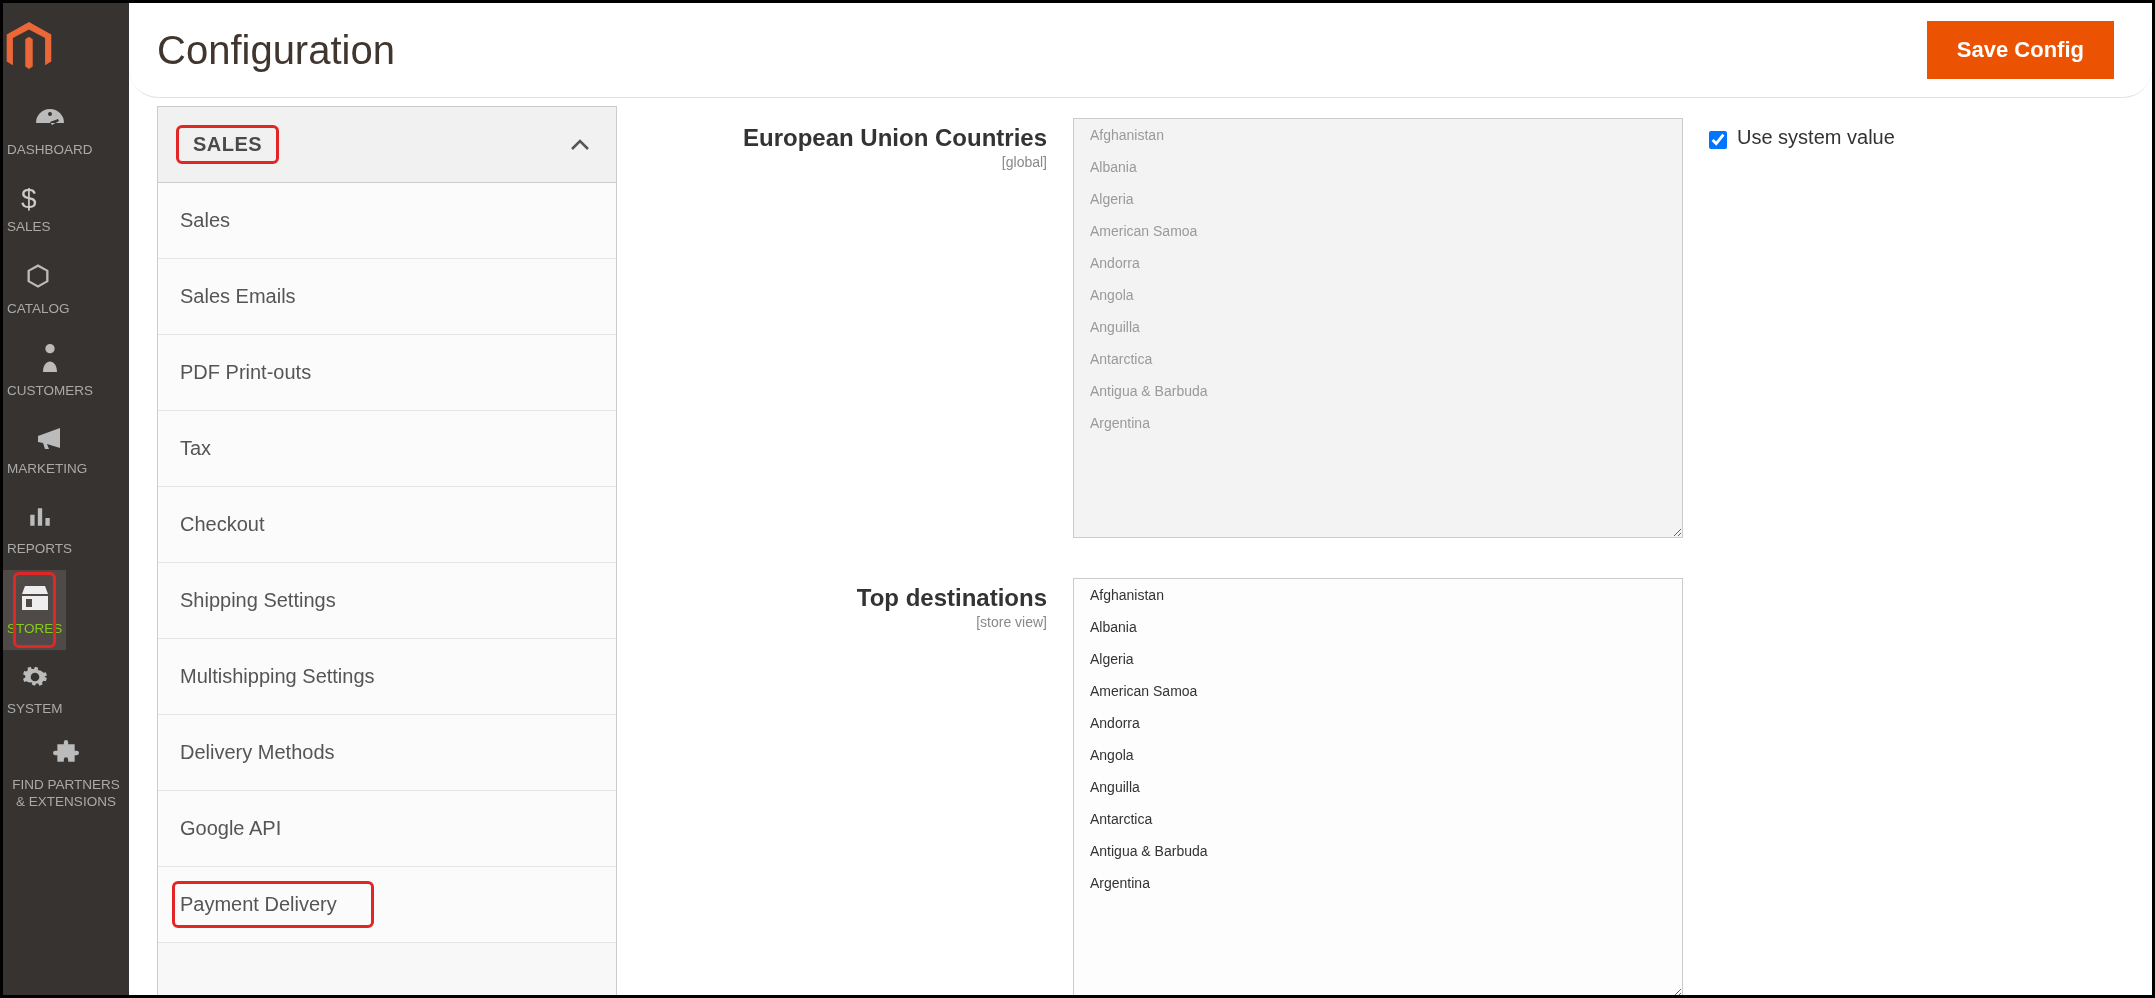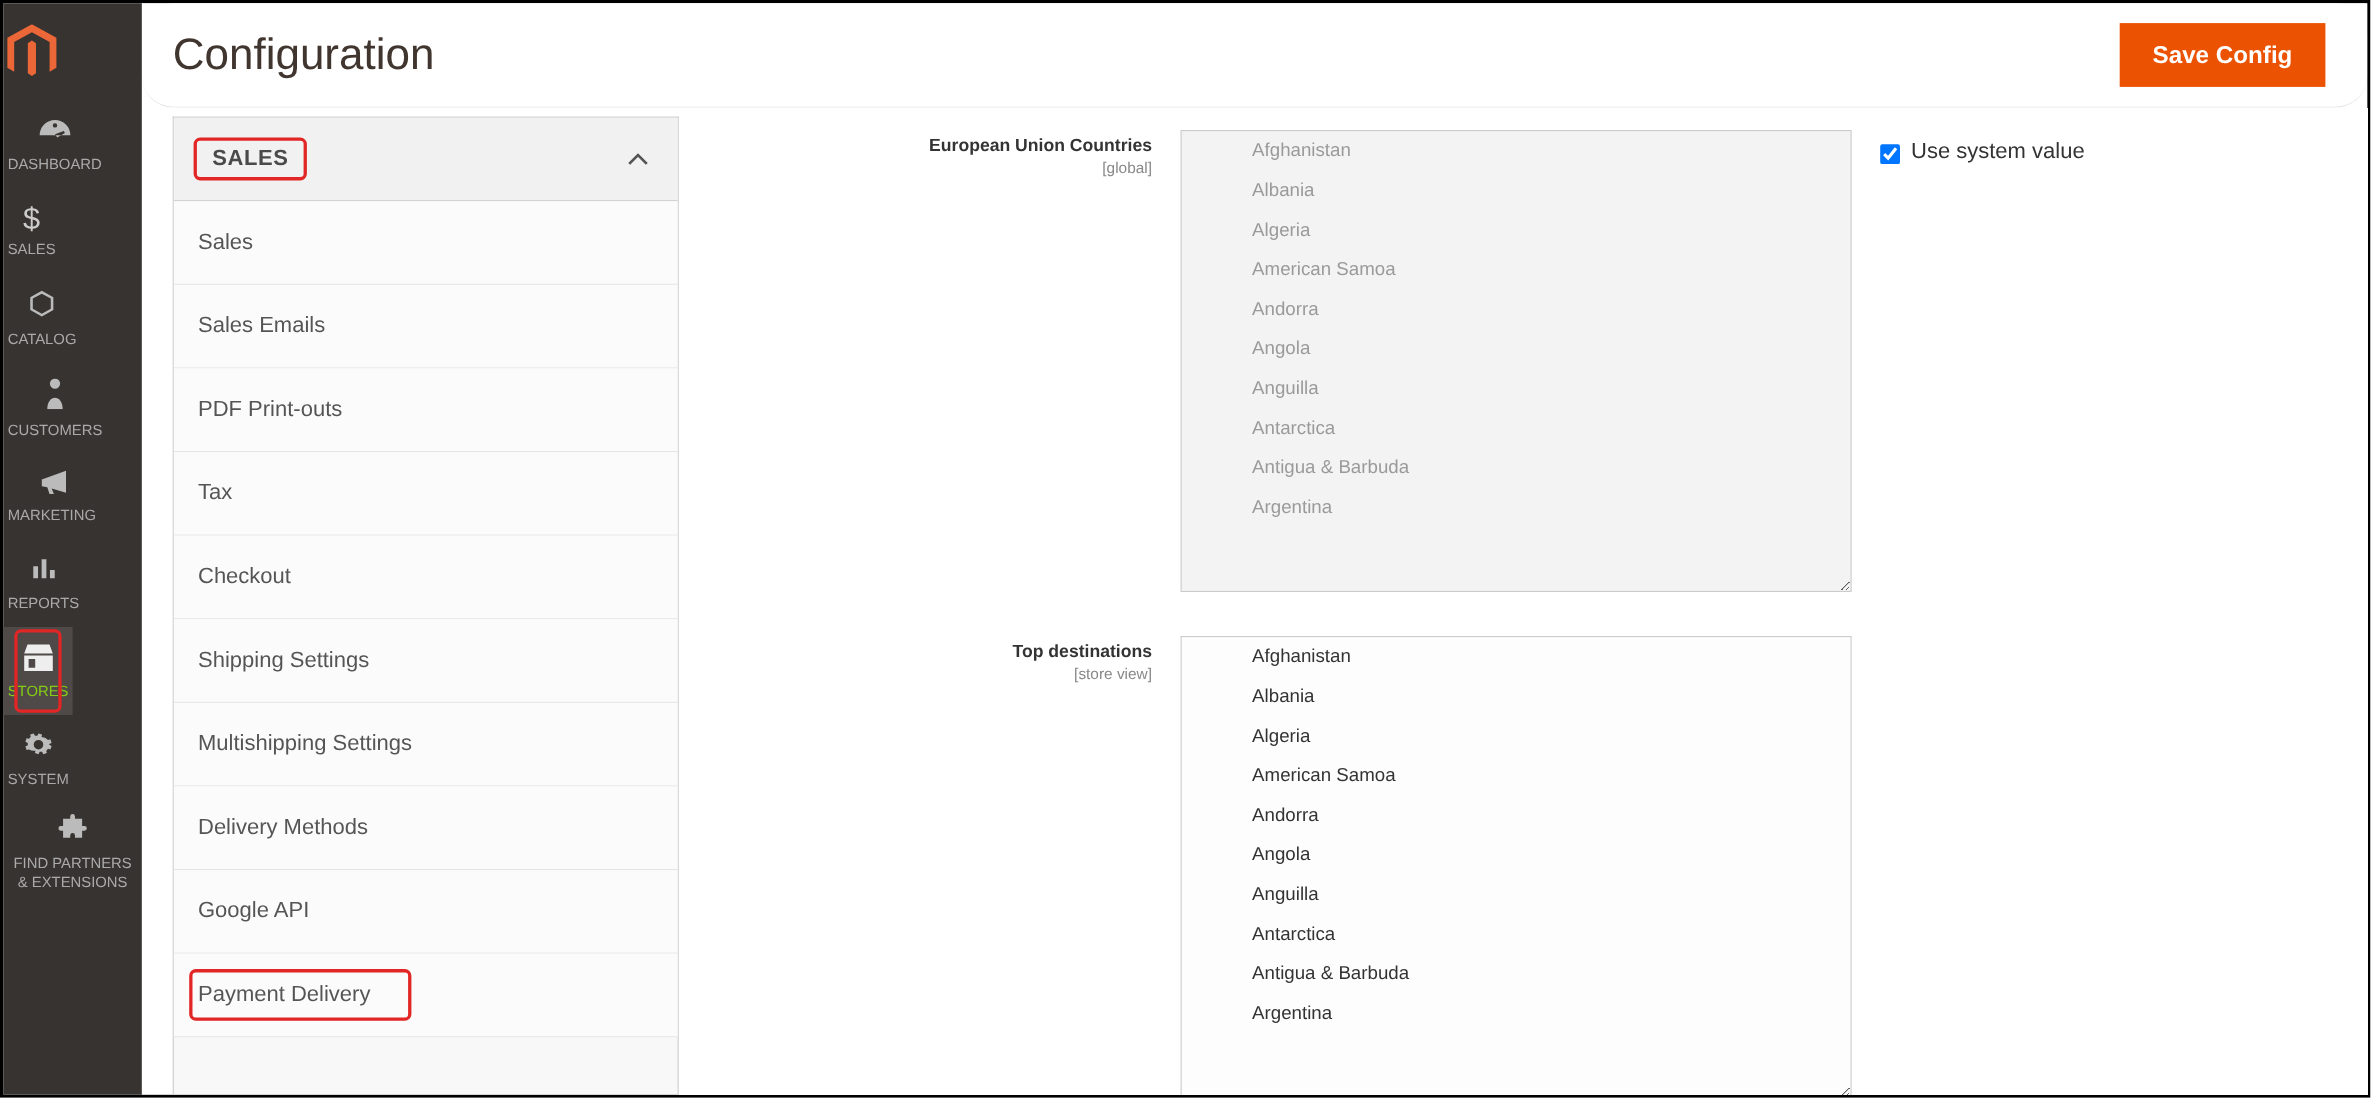--- a/index.html
+++ b/index.html
@@ -163,39 +163,38 @@
     align-items: flex-start;
     margin-bottom: 40px;
     gap: 26px;
   }
   .field-label {
     width: 390px;
     text-align: right;
     padding-top: 6px;
   }
   .field-label .lbl {
-    font-size: 16px;
+    font-size: 24px;
     color: #333;
     font-weight: 600;
   }
   .field-label .scope {
     font-size: 14px;
     color: #888;
     display: block;
     margin-top: 2px;
   }
   .multiselect {
     width: 610px;
     height: 420px;
     border: 1px solid #ccc;
     background: #fdfdfd;
     overflow-y: scroll;
     resize: both;
-    font-size: 17px;
-    padding-left: 48px;
+    font-size: 14px;
   }
   .multiselect.disabled {
     background: #f3f3f3;
     color: #9a9a9a;
   }
   .multiselect .opt {
     padding: 8px 16px;
     cursor: pointer;
     white-space: nowrap;
   }

